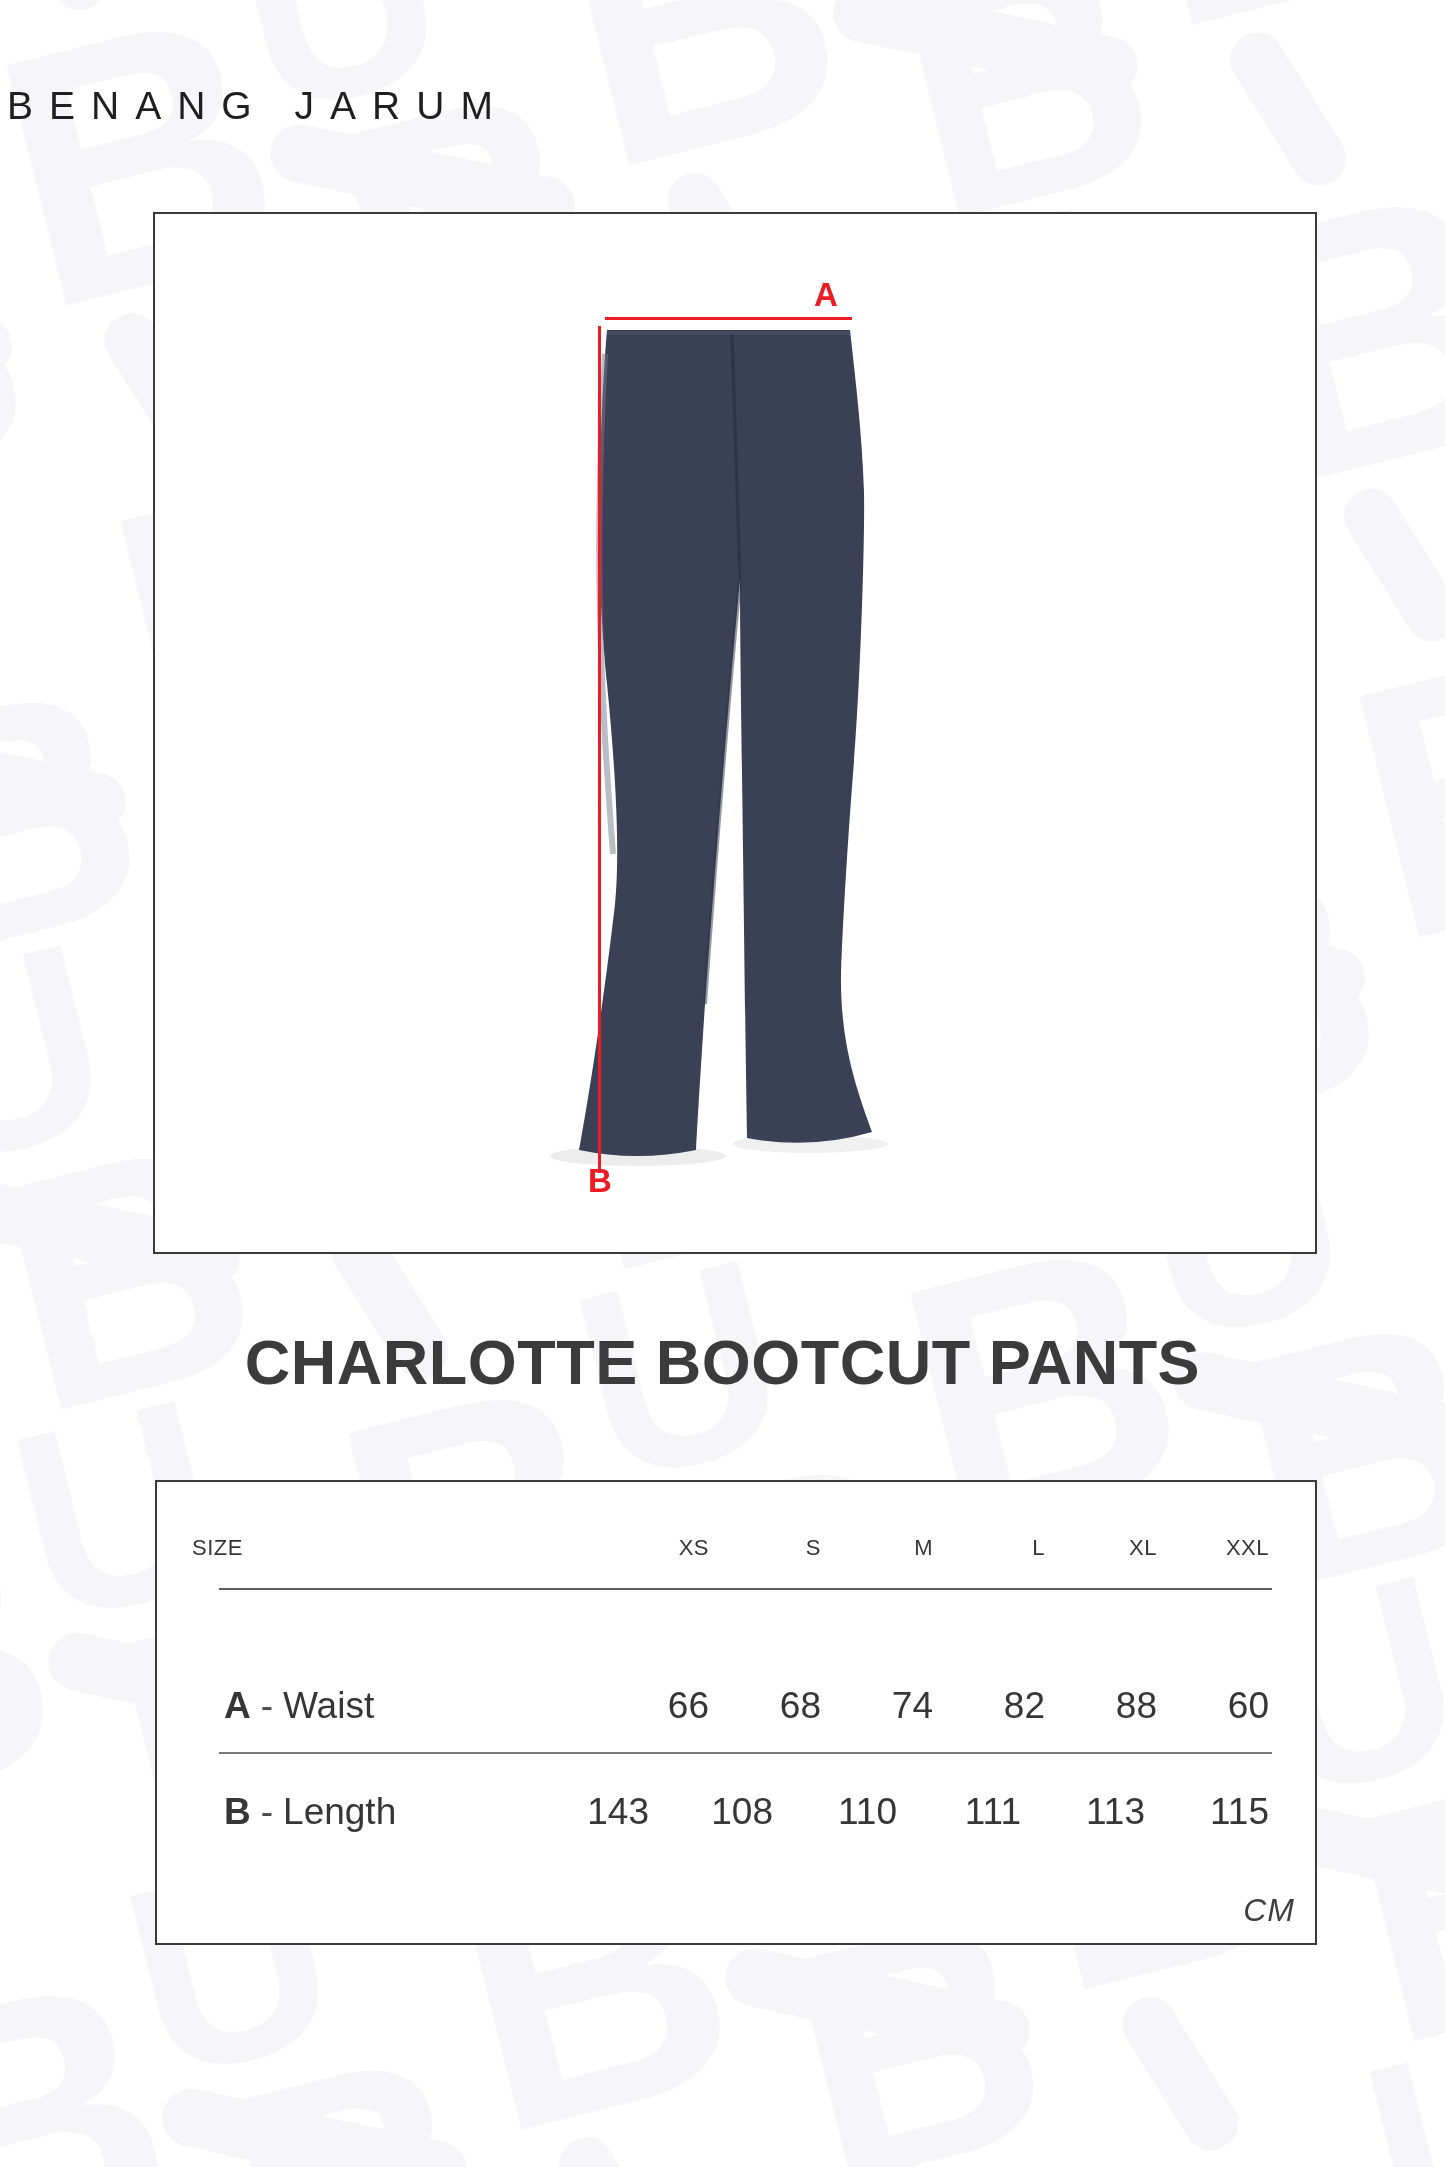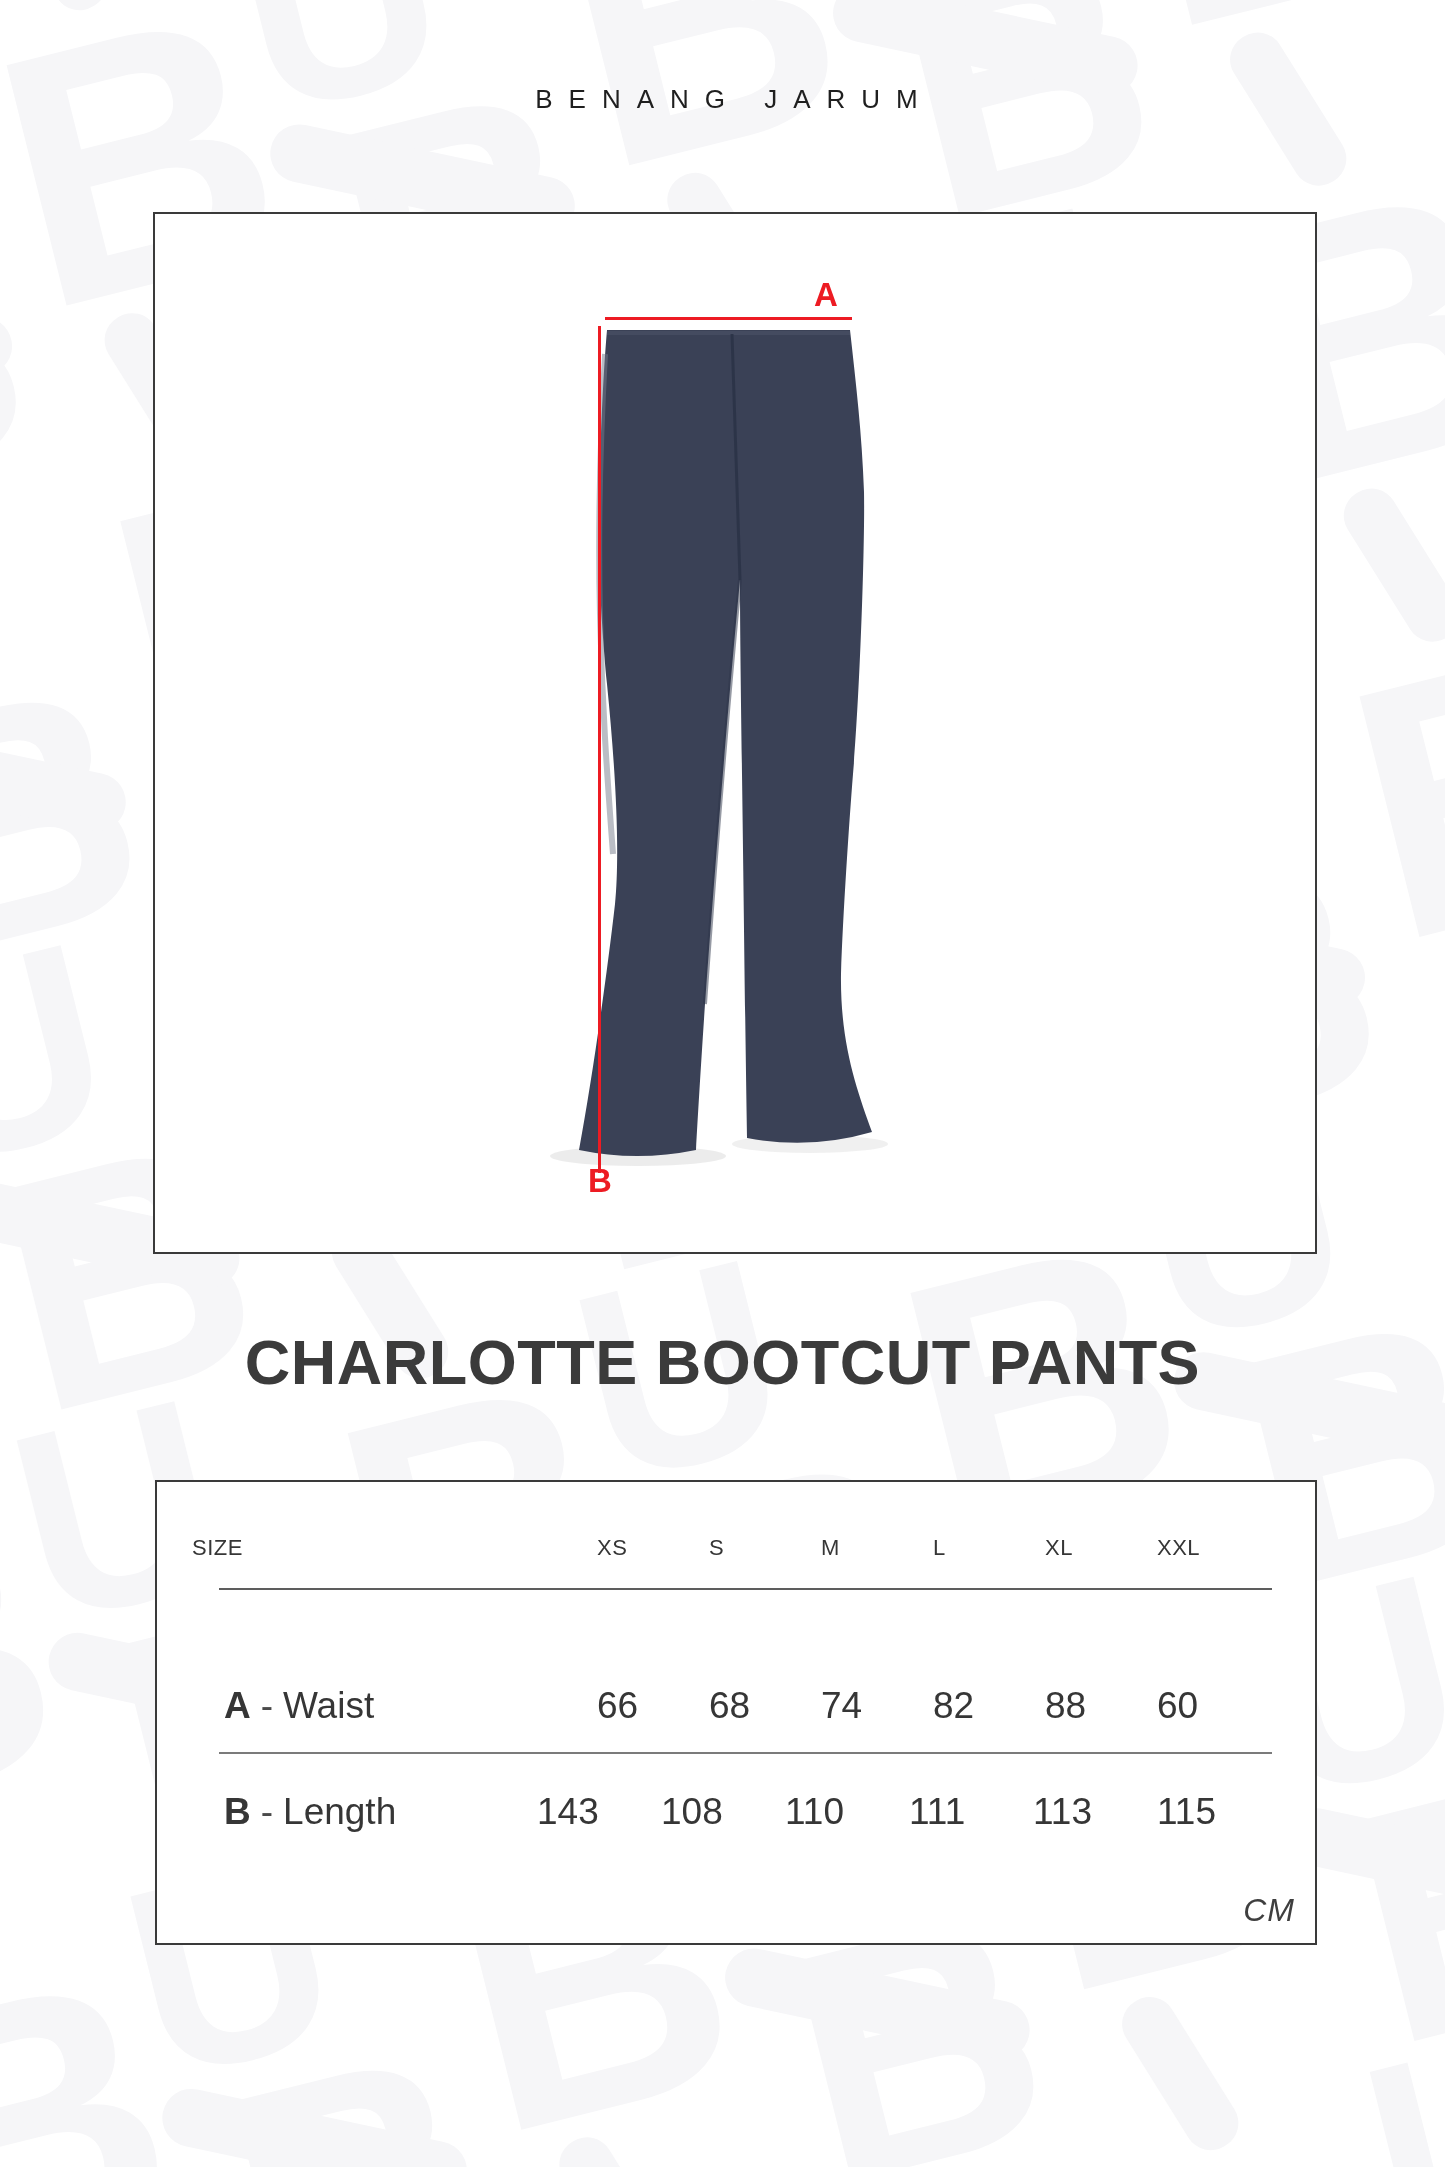--- a/index.html
+++ b/index.html
@@ -8,23 +8,23 @@
     width:1445px;height:2167px;
     background:#ffffff;
     overflow:hidden;
     font-family:"Liberation Sans", sans-serif;
     margin:0 auto;
   }
   .bg-svg{position:absolute;left:0;top:0;width:1445px;height:2167px;display:block;}
 
   .brand{
     position:absolute;left:0;top:84px;width:100%;
-    text-align:center;
-    font-size:26px;font-weight:400;color:#1f1f1f;
-    letter-spacing:16px;padding-left:24px;box-sizing:border-box;
+    text-align:left;
+    font-size:39px;font-weight:400;color:#1f1f1f;
+    letter-spacing:16px;padding-left:7px;box-sizing:border-box;
     white-space:nowrap;
   }
 
   .panel{
     position:absolute;
     background:#ffffff;
     border:2px solid #3a3a3a;
     box-sizing:border-box;
   }
   .image-panel{left:153px;top:212px;width:1164px;height:1042px;}
@@ -50,21 +50,21 @@
   .table-panel{left:155px;top:1480px;width:1162px;height:465px;}
   .t-row{
     position:absolute;left:0;width:100%;height:56px;
     display:grid;
     grid-template-columns:1fr 112px 112px 112px 112px 112px 112px;
     padding:0 46px 0 67px;box-sizing:border-box;
     align-items:center;
     color:#363636;
   }
   .t-header{top:38px;font-size:22px;font-weight:400;letter-spacing:0.5px;padding-left:35px;}
-  .t-row .cell{text-align:left;}
+  .t-row .cell{text-align:right;}
   .t-row-a{top:196px;}
   .t-row-b{top:302px;gap:12px;}
   .t-values{font-size:37px;font-weight:400;}
   .row-label{white-space:nowrap;}
   .row-label .key{font-weight:700;}
   .row-label .sep{margin:0 10px;color:#4a4a4a;}
   .t-rule{
     position:absolute;left:62px;width:1053px;height:2px;background:#5d5d5d;
   }
   .t-rule-1{top:106px;}

